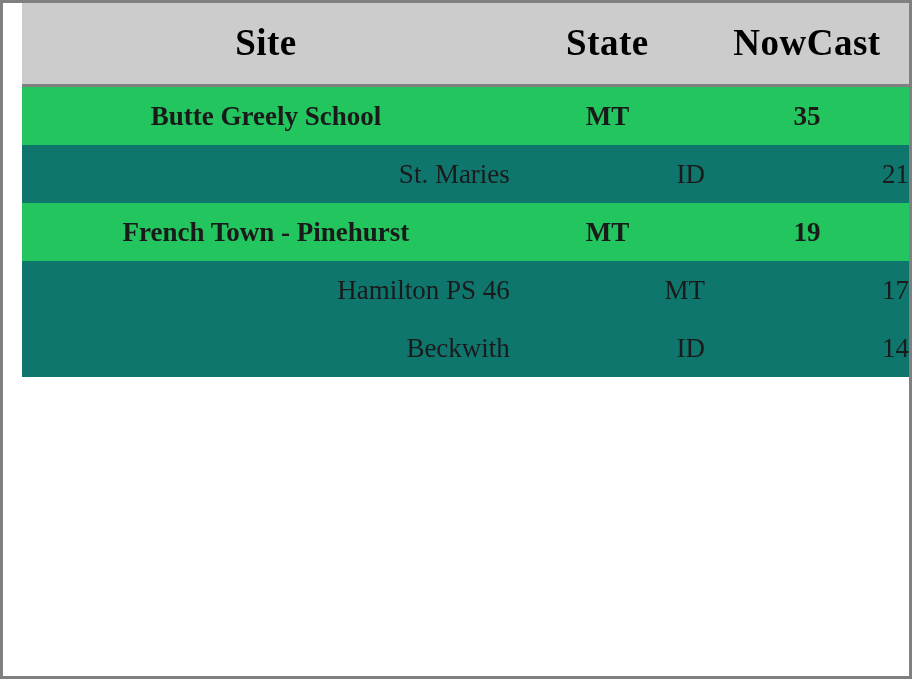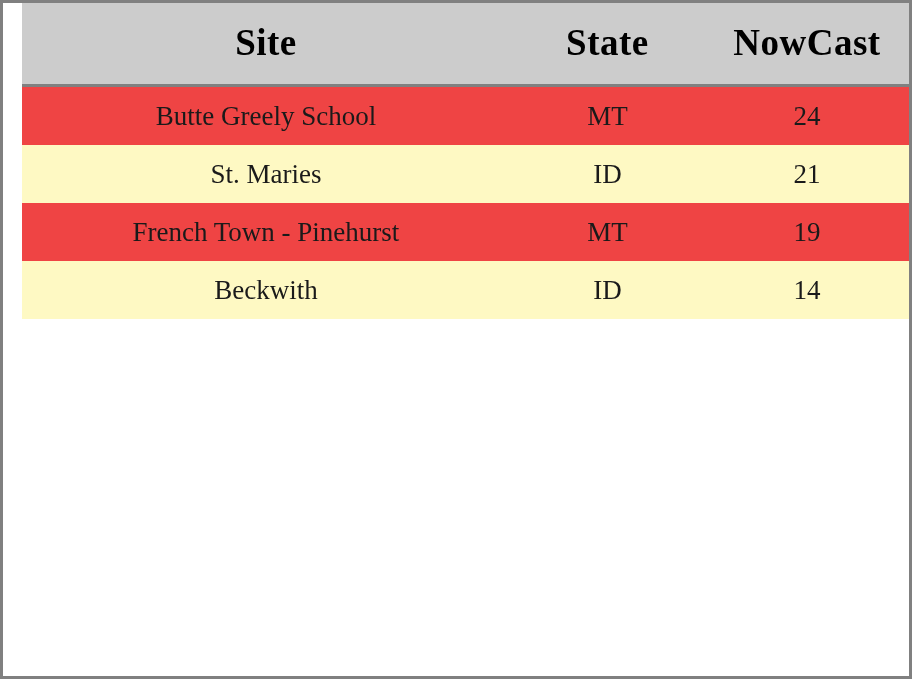--- a/index.html
+++ b/index.html
@@ -39,24 +39,26 @@
     letter-spacing: 0.5px;
   }
   tbody td {
     font-size: 27px;
     color: #1a1a1a;
     text-align: center;
     height: 58px;
     padding: 0;
   }
   tbody tr.row-alt td {
-    background: #ef4444;
+    background: #22c55e;
+    font-weight: bold;
   }
   tbody tr.row-plain td {
-    background: #fef9c3;
+    background: #0f766e;
+    text-align: right;
   }
   col.col-site { width: 55%; }
   col.col-state { width: 22%; }
   col.col-nowcast { width: 23%; }
 </style>
 </head>
 <body>
 
 <div class="table-frame">
   <table class="data-table">
@@ -69,32 +71,37 @@
       <tr class="header-row">
         <th>Site</th>
         <th>State</th>
         <th>NowCast</th>
       </tr>
     </thead>
     <tbody>
       <tr class="row-alt">
         <td>Butte Greely School</td>
         <td>MT</td>
-        <td>24</td>
+        <td>35</td>
       </tr>
       <tr class="row-plain">
         <td>St. Maries</td>
         <td>ID</td>
         <td>21</td>
       </tr>
       <tr class="row-alt">
         <td>French Town - Pinehurst</td>
         <td>MT</td>
         <td>19</td>
       </tr>
       <tr class="row-plain">
+        <td>Hamilton PS 46</td>
+        <td>MT</td>
+        <td>17</td>
+      </tr>
+      <tr class="row-plain">
         <td>Beckwith</td>
         <td>ID</td>
         <td>14</td>
       </tr>
     </tbody>
   </table>
 </div>
 
 </body></html>

